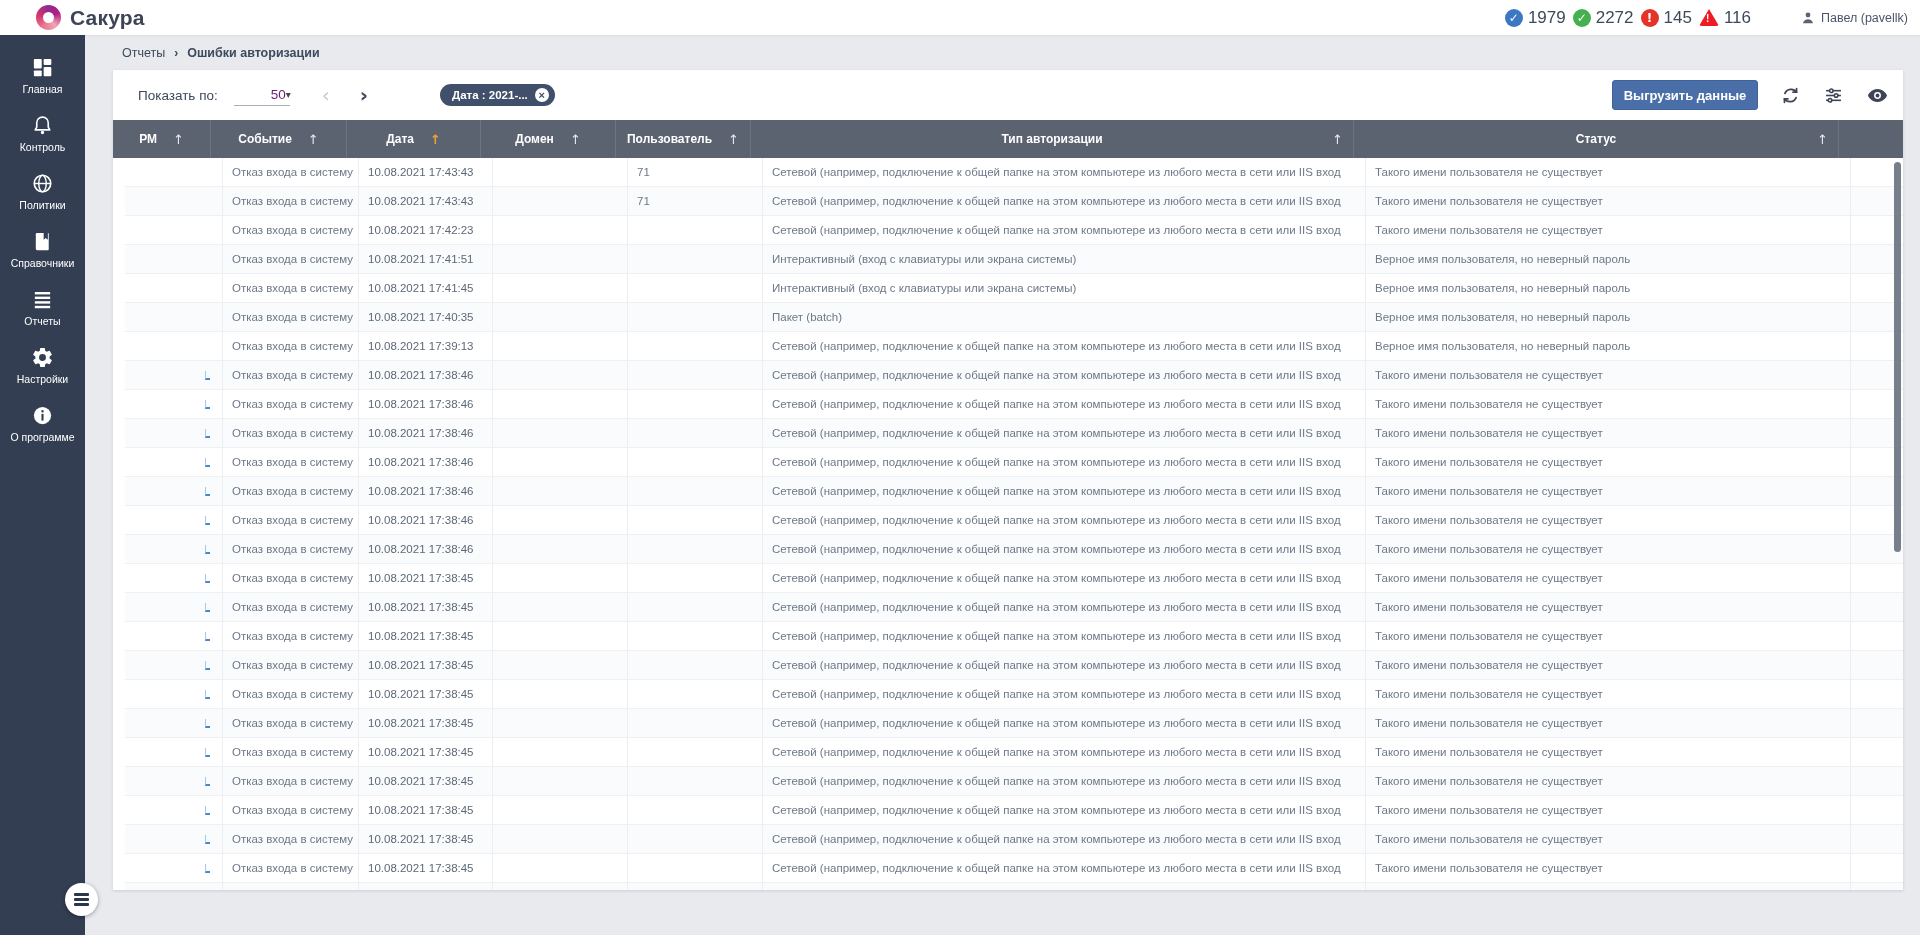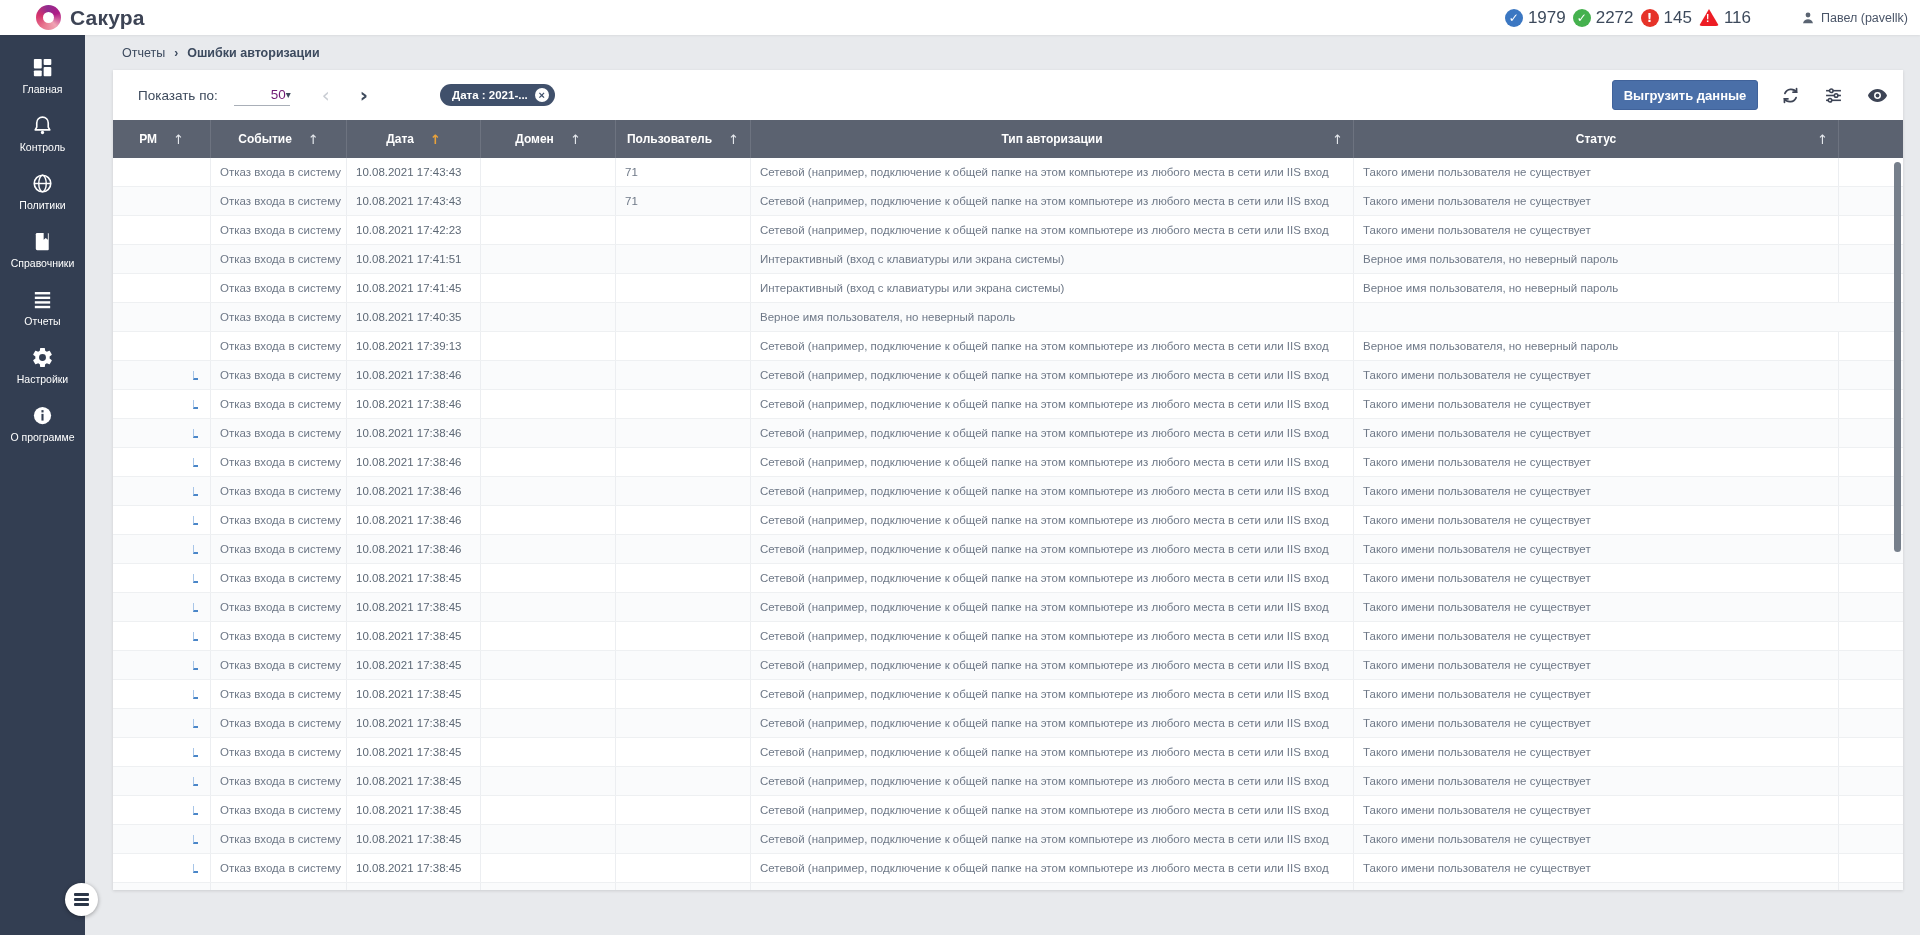--- a/index.html
+++ b/index.html
@@ -67,21 +67,21 @@
 
   
   .grid-cols { display:grid; grid-template-columns:98px 136px 134px 135px 135px 603px 485px minmax(0,1fr); }
   .thead { height:38px; background:#5b6270; }
   .th { position:relative; display:flex; align-items:center; justify-content:center; color:#fff; font-size:12px;
         font-weight:bold; border-right:1px solid #6d7380; cursor:pointer; }
   .th:last-child { border-right:none; }
   .th .sort { margin-left:16px; font-family:"DejaVu Sans", sans-serif; font-weight:normal; font-size:13px; color:#e6e9ee; }
   .th.wide .sort { position:absolute; right:10px; margin-left:0; }
   .th .sort.active { color:#e9a23b; font-weight:bold; }
-  .tbody { position:absolute; left:0; top:88px; width:1790px; height:732px; overflow:hidden; }
+  .tbody { position:absolute; left:0; top:88px; width:1790px; height:732px; overflow:hidden;padding-left:12px; }
   .trow { height:29px; border-bottom:1px solid #eef0f2; background:#fff; cursor:pointer; }
   .trow:nth-child(even) { background:#fafbfc; }
   .td { font-size:11.5px; color:#6e7887; display:flex; align-items:center; padding-left:9px;
         border-right:1px solid #eceef1; overflow:hidden; white-space:nowrap; }
   .td:last-child { border-right:none; }
   .td-rm { justify-content:flex-end; padding-right:12px; padding-left:2px; }
   .td-date { color:#5d6875; }
   .rm-mark { display:inline-block; width:5px; height:9px; border-bottom:2px solid #4a86c8; border-left:1px solid #a8c6e8; }
 
   .scroll-thumb { position:absolute; right:2px; top:92px; width:7px; height:390px; background:#767f8b; border-radius:4px; cursor:pointer; }
@@ -326,20 +326,21 @@
     <div class="td">Верное имя пользователя, но неверный пароль</div>
     <div class="td"></div>
   </div>
 
   <div class="trow grid-cols">
     <div class="td td-rm"></div>
     <div class="td">Отказ входа в систему</div>
     <div class="td td-date">10.08.2021 17:40:35</div>
     <div class="td"></div>
     <div class="td"></div>
+    <div class="td">Пакет (batch)</div>
     <div class="td">Верное имя пользователя, но неверный пароль</div>
     <div class="td"></div>
   </div>
 
   <div class="trow grid-cols">
     <div class="td td-rm"></div>
     <div class="td">Отказ входа в систему</div>
     <div class="td td-date">10.08.2021 17:39:13</div>
     <div class="td"></div>
     <div class="td"></div>

